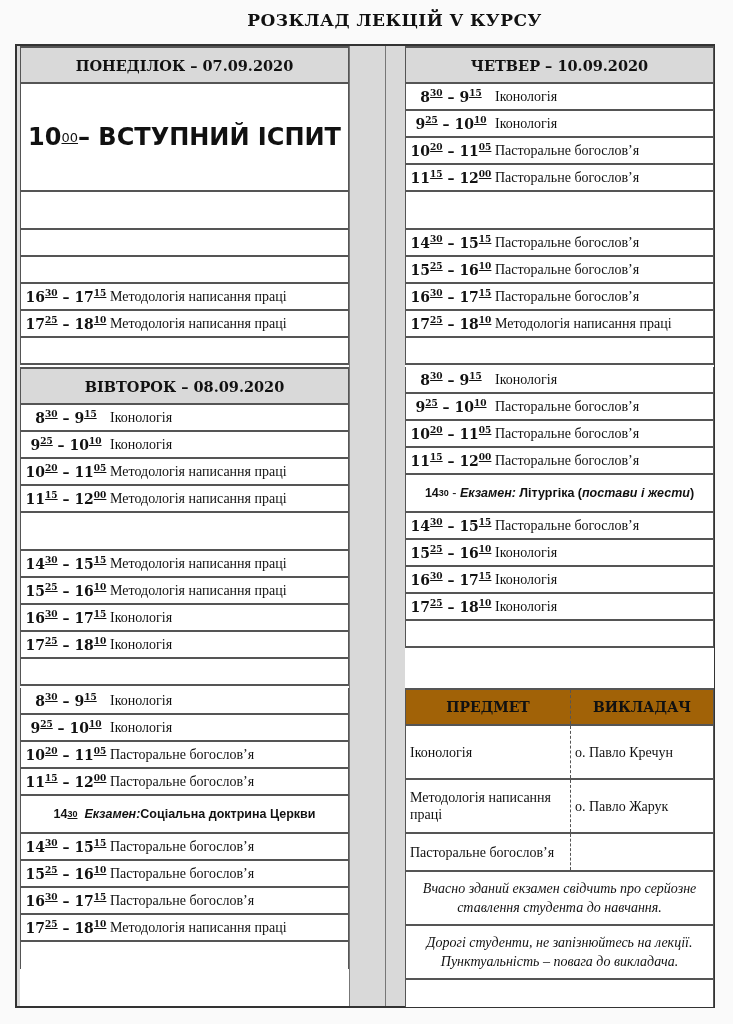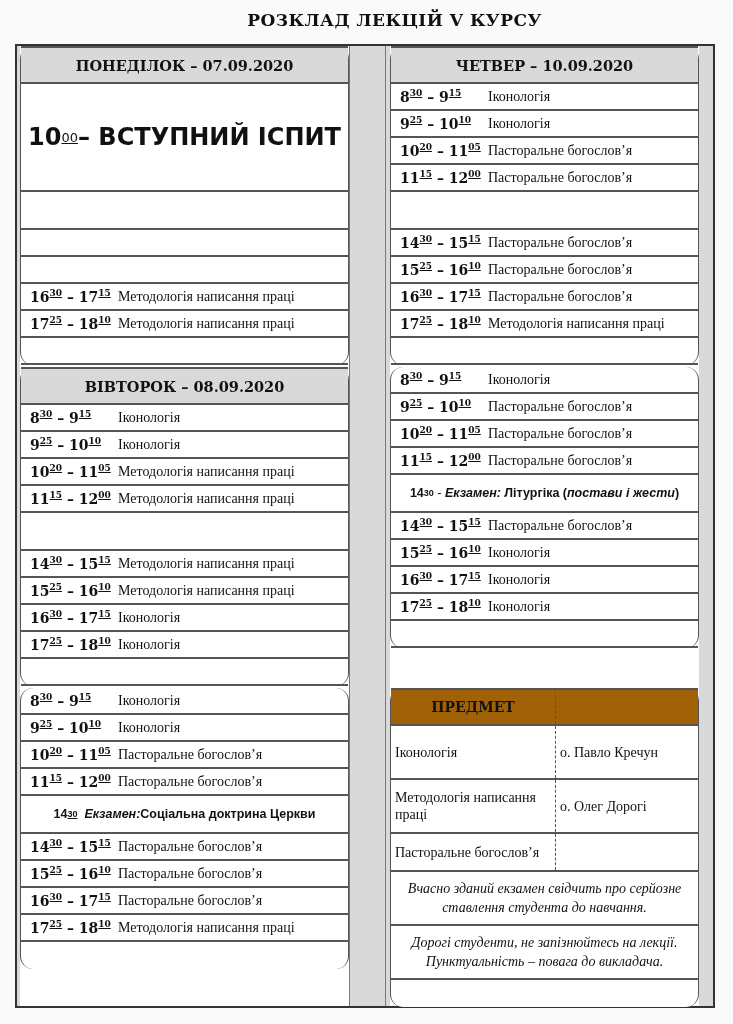--- a/index.html
+++ b/index.html
@@ -4,28 +4,28 @@
 <style>
   html, body { margin:0; padding:0; background:#fafafa; }
   body { width:733px; height:1024px; position:relative; overflow:hidden;
          font-family:"DejaVu Serif","Liberation Serif",serif; color:#111; }
   .title { position:absolute; left:0; top:10px; width:733px; text-align:center;
            font-family:"DejaVu Serif",serif; font-weight:bold; font-size:17px; letter-spacing:0.5px;padding-left:28px; }
   .frame { position:absolute; left:15px; top:44px; width:700px; height:964px;
            border:2px solid #333; box-sizing:border-box; background:#d9d9d9; }
   .col { position:absolute; background:#fff; }
   .col.left { left:3px; width:329px; }
-  .col.right { left:373px; width:309px; }
+  .col.right { left:388px; width:309px; }
   .gutter { position:absolute; left:332px; width:37px; top:0; bottom:0; background:#d9d9d9;
             border-left:1px solid #777; border-right:1px solid #777; box-sizing:border-box; }
-  .section { position:absolute; left:0; width:100%; border-left:1px solid #555; border-right:1px solid #555; box-sizing:border-box; background:#fff;border-radius:13px; }
+  .section { position:absolute; left:0; width:100%; border-left:1px solid #555; border-right:1px solid #555; box-sizing:border-box; background:#fff; }
   .hdr { height:38px; background:#d9d9d9; border-top:2px solid #555; border-bottom:2px solid #555; box-sizing:border-box;
          display:flex; align-items:center; justify-content:center; font-weight:bold; font-size:14.5px; font-family:"DejaVu Serif",serif; }
   .row { border-bottom:2px solid #555; box-sizing:border-box; display:flex; align-items:center; font-size:13px; height:27px; }
-  .row .time { font-weight:bold; width:88px; padding-left:9px; font-size:14px; white-space:nowrap; font-family:"DejaVu Serif",serif; }
+  .row .time { font-weight:bold; width:88px; padding-left:1px; font-size:14px; white-space:nowrap; font-family:"DejaVu Serif",serif;text-align:center; }
   .row .subj { font-family:"Liberation Serif",serif; font-size:14px; }
   .row sup { font-size:9px; text-decoration:underline; vertical-align:6px; }
   .row.tall { height:38px; }
   .row.exam { height:38px; justify-content:center; font-family:"Liberation Sans",sans-serif; font-size:12.5px; }
   .row.exam .et { font-weight:bold; }
   .row.exam i { font-weight:bold; }
   .big { height:108px; border-bottom:2px solid #555; box-sizing:border-box; display:flex; align-items:center; justify-content:center;
          font-weight:bold; font-size:24px; font-family:"DejaVu Sans",sans-serif; }
   .big sup { font-size:13px; text-decoration:underline; vertical-align:12px; font-weight:normal; }
   .tbl-hdr { height:38px; display:flex; background:#a16207; border-top:2px solid #555; border-bottom:2px solid #555; box-sizing:border-box;
@@ -228,28 +228,29 @@
       <div class="row">
           <span class="time"><span>17</span><sup>25</sup> – <span>18</span><sup>10</sup></span>
           <span class="subj">Іконологія</span>
         </div>
       <div class="row"></div>
     </div>
 
     <div class="section" style="top:642px;">
       <div class="tbl-hdr">
         <div class="c1">ПРЕДМЕТ</div>
+        <div class="c2">ВИКЛАДАЧ</div>
       </div>
       <div class="trow" style="height:54px;">
         <div class="c1">Іконологія</div>
         <div class="c2">о. Павло Кречун</div>
       </div>
       <div class="trow" style="height:54px;">
         <div class="c1">Методологія написання праці</div>
-        <div class="c2">о. Олег Дорогі</div>
+        <div class="c2">о. Павло Жарук</div>
       </div>
       <div class="trow" style="height:38px;">
         <div class="c1">Пасторальне богослов’я</div>
         <div class="c2"></div>
       </div>
       <div class="note" style="height:54px;padding:0 4px;">Вчасно зданий екзамен свідчить про серйозне ставлення студента до навчання.</div>
       <div class="note" style="height:54px;padding:16px 4px;">Дорогі студенти, не запізнюйтесь на лекції. Пунктуальність – повага до викладача.</div>
       <div class="row" style="border-bottom:none;"></div>
     </div>
   </div>

